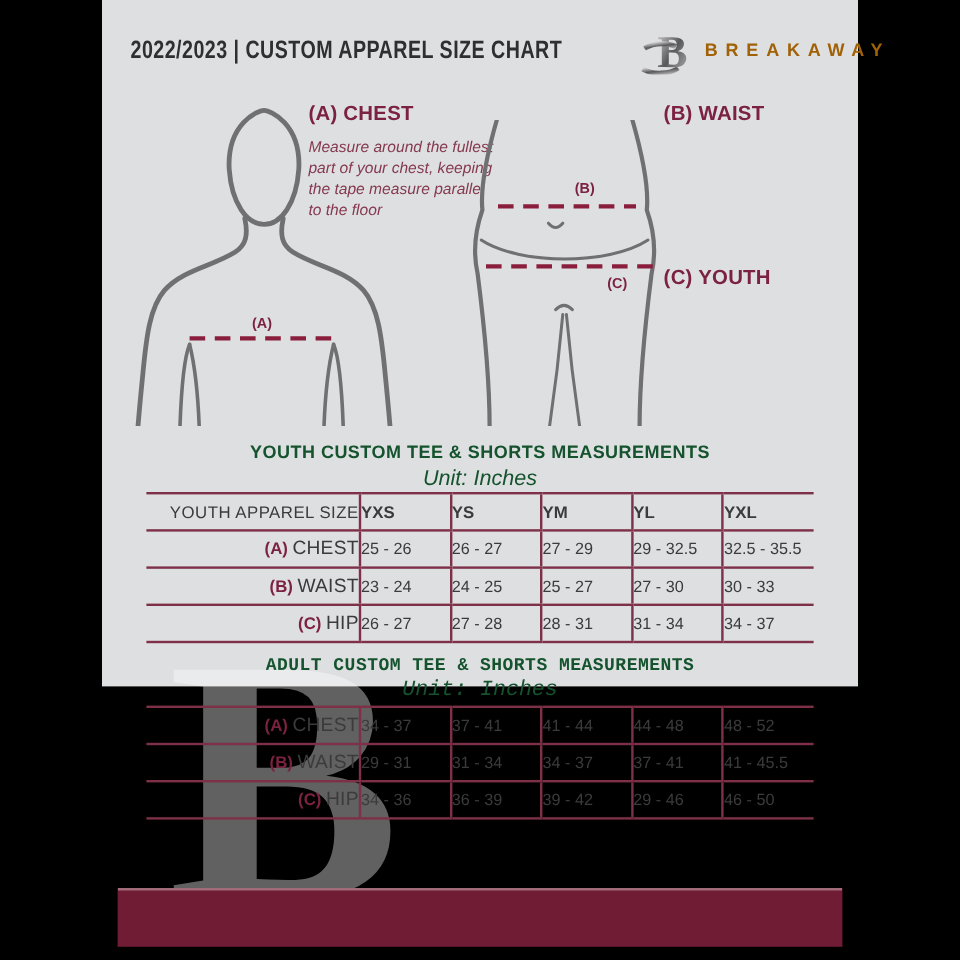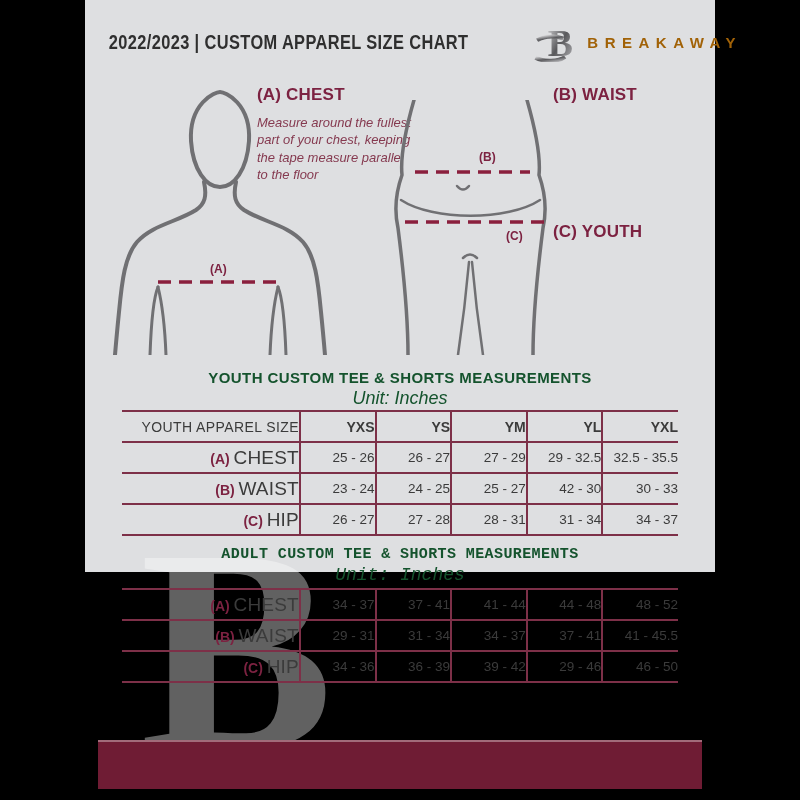--- a/index.html
+++ b/index.html
@@ -34,27 +34,27 @@
   .svg-label{font-family:"Liberation Sans",sans-serif;font-weight:bold;font-size:12px;fill:var(--heading);}
 
   
   .sect{position:absolute;left:0;right:0;text-align:center;}
   .sect .t{font-size:15px;font-weight:bold;color:#14532d;letter-spacing:.4px;}
   .sect .u{font-size:18px;font-style:italic;color:#14532d;margin-top:2px;}
 
   
   table.size{position:absolute;left:37px;width:556px;border-collapse:collapse;table-layout:fixed;z-index:2;}
   table.size td{border-top:2px solid var(--tborder);border-bottom:2px solid var(--tborder);border-left:2px solid var(--tborder);
-    height:31px;text-align:right;font-size:13.5px;color:var(--cell);vertical-align:middle;}
+    height:31px;text-align:left;font-size:13.5px;color:var(--cell);vertical-align:middle;}
   table.size td:first-child{border-left:none;text-align:right;padding-left:13px;}
   table.size tr.head td{height:31px;}
   table.size td.szh{font-weight:bold;font-size:14px;}
   table.size td.lblh{font-size:14px;letter-spacing:.4px;}
   table.size .pfx{font-weight:bold;color:var(--heading);font-size:14px;}
-  table.size .rowlbl{font-size:19px;letter-spacing:.2px;}
+  table.size .rowlbl{font-size:16px;letter-spacing:.2px;}
 
   
   .watermark{position:absolute;left:55px;top:535px;font-family:"Liberation Serif",serif;font-weight:bold;
     font-size:290px;line-height:.8;color:#ffffff;opacity:.38;z-index:1;pointer-events:none;}
 
   
   .footer-bar{position:absolute;left:13px;top:740px;width:604px;height:49px;background:var(--maroon);
     box-shadow:inset 0 2px 0 rgba(255,255,255,.35);z-index:3;}
 </style>
 </head>
@@ -163,21 +163,21 @@
         <td>26 - 27</td>
         <td>27 - 29</td>
         <td>29 - 32.5</td>
         <td>32.5 - 35.5</td>
       </tr>
       <tr>
         <td><span class="pfx">(B)</span> <span class="rowlbl">WAIST</span></td>
         <td>23 - 24</td>
         <td>24 - 25</td>
         <td>25 - 27</td>
-        <td>42 - 30</td>
+        <td>27 - 30</td>
         <td>30 - 33</td>
       </tr>
       <tr>
         <td><span class="pfx">(C)</span> <span class="rowlbl">HIP</span></td>
         <td>26 - 27</td>
         <td>27 - 28</td>
         <td>28 - 31</td>
         <td>31 - 34</td>
         <td>34 - 37</td>
       </tr>

